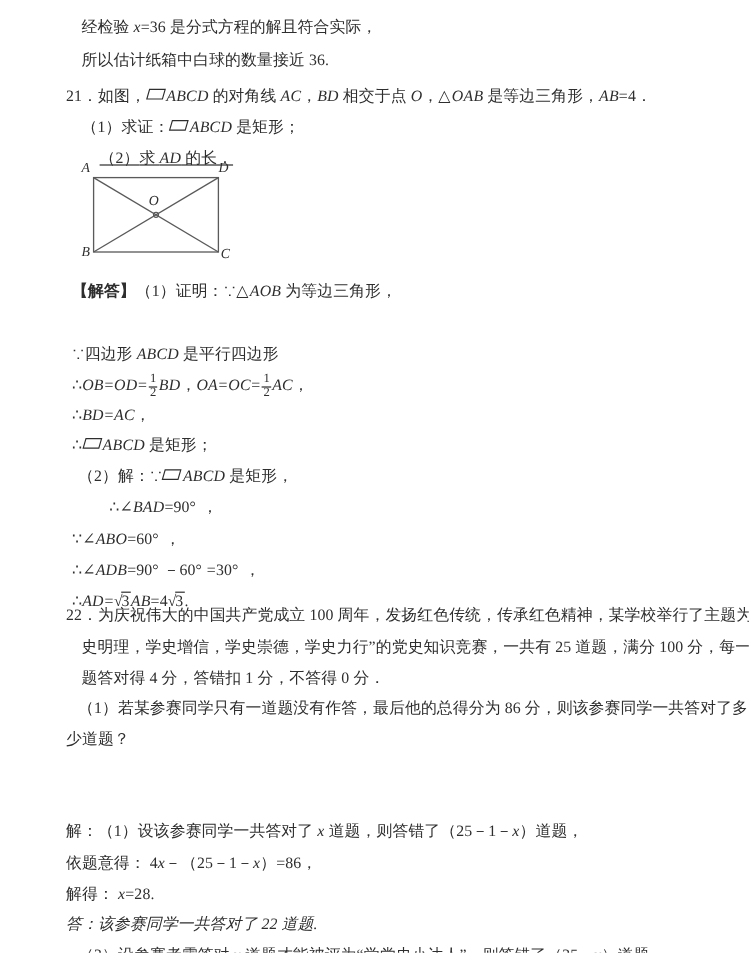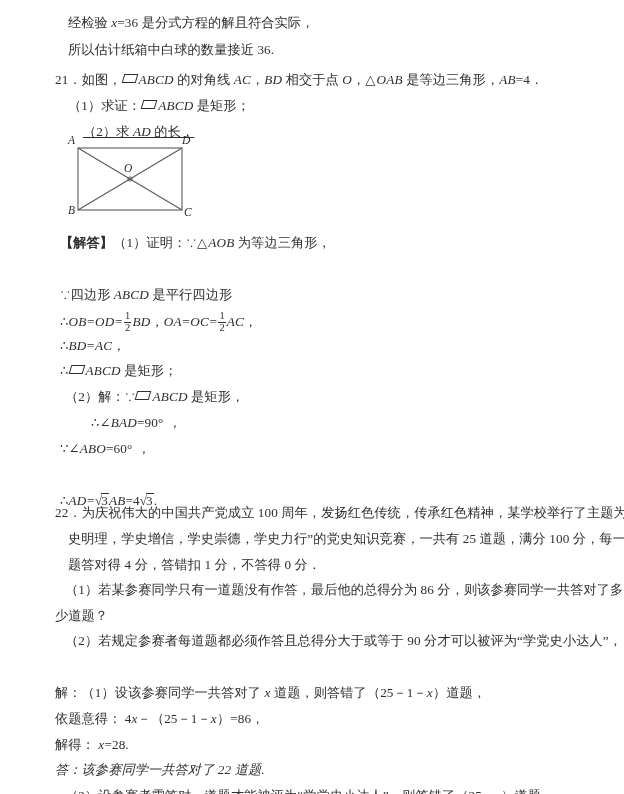--- a/index.html
+++ b/index.html
@@ -140,31 +140,31 @@
   <div class="line" style="left:60px; top:339px;"><span>∴</span><span class="mi">BD</span><span class="op">=</span><span class="mi">AC</span><span>，</span></div>
 
   <div class="line" style="left:60px; top:364px;"><span>∴</span><span class="pgram"></span><span class="mi">ABCD</span><span> 是矩形；</span></div>
 
   <div class="line" style="left:65px; top:390px;"><span>（2）</span><span>解：</span><span>∵</span><span class="pgram"></span><span class="mi">ABCD</span><span> 是矩形，</span></div>
 
   <div class="line" style="left:60px; top:416px;margin-left:31px;"><span>∴</span><span class="mi">∠BAD</span><span class="num">=90</span><span class="deg">°</span><span style="padding-left:5px">，</span></div>
 
   <div class="line" style="left:60px; top:442px;"><span>∵</span><span class="mi">∠ABO</span><span class="num">=60</span><span class="deg">°</span><span style="padding-left:5px">，</span></div>
 
+  <div class="line" style="left:60px; top:468px;"><span>∴</span><span class="mi">∠ADB</span><span class="num">=90</span><span class="deg">°</span><span class="num" style="padding-left:4px">－60</span><span class="deg">°</span><span class="num" style="padding-left:4px">=30</span><span class="deg">°</span><span style="padding-left:5px">，</span></div>
 
   <div class="line" style="left:60px; top:493px;"><span>∴</span><span class="mi">AD</span><span class="op">=</span><span class="sqrt"><span class="rad">√</span><span class="radicand">3</span></span><span class="mi">AB</span><span class="num">=4</span><span class="sqrt"><span class="rad">√</span><span class="radicand">3</span></span><span class="num">.</span></div>
 
   <div class="line" style="left:55px; top:506px;"><span>22．</span><span>为庆祝伟大的中国共产党成立 100 周年，发扬红色传统，传承红色精神，某学校举行了主题为“学</span></div>
   <div class="line" style="left:68px; top:532px;">史明理，学史增信，学史崇德，学史力行”的党史知识竞赛，一共有 25 道题，满分 100 分，每一</div>
   <div class="line" style="left:68px; top:558px;">题答对得 4 分，答错扣 1 分，不答得 0 分．</div>
 
   <div class="line" style="left:65px; top:583px;"><span>（1）</span><span>若某参赛同学只有一道题没有作答，最后他的总得分为 86 分，则该参赛同学一共答对了多</span></div>
   <div class="line" style="left:55px; top:609px;">少道题？</div>
 
-  <div class="line" style="left:65px; top:634px;"><span>（2）</span><span>若规定参赛者每道题都必须作答且总得分大于或等于 90 分才可以被评为“学党史小达人”，</span></div>
 
   <div class="line" style="left:55px; top:686px;"><span>解：</span><span>（1）</span><span>设该参赛同学一共答对了 </span><span class="mi">x</span><span> 道题，则答错了（25－1－</span><span class="mi">x</span><span>）道题，</span></div>
 
   <div class="line" style="left:55px; top:712px;"><span>依题意得：</span><span class="num"> 4</span><span class="mi">x</span><span>－（25－1－</span><span class="mi">x</span><span>）=86，</span></div>
 
   <div class="line" style="left:55px; top:738px;"><span>解得：</span><span class="mi"> x</span><span class="num">=28.</span></div>
 
   <div class="line" style="left:55px; top:763px;font-style:italic;">答：该参赛同学一共答对了 22 道题.</div>
 
   <div class="line" style="left:65px; top:789px;"><span>（2）</span><span>设参赛者需答对 </span><span class="mi">y</span><span> 道题才能被评为“学党史小达人”，则答错了（25－</span><span class="mi">y</span><span>）道题，</span></div>

